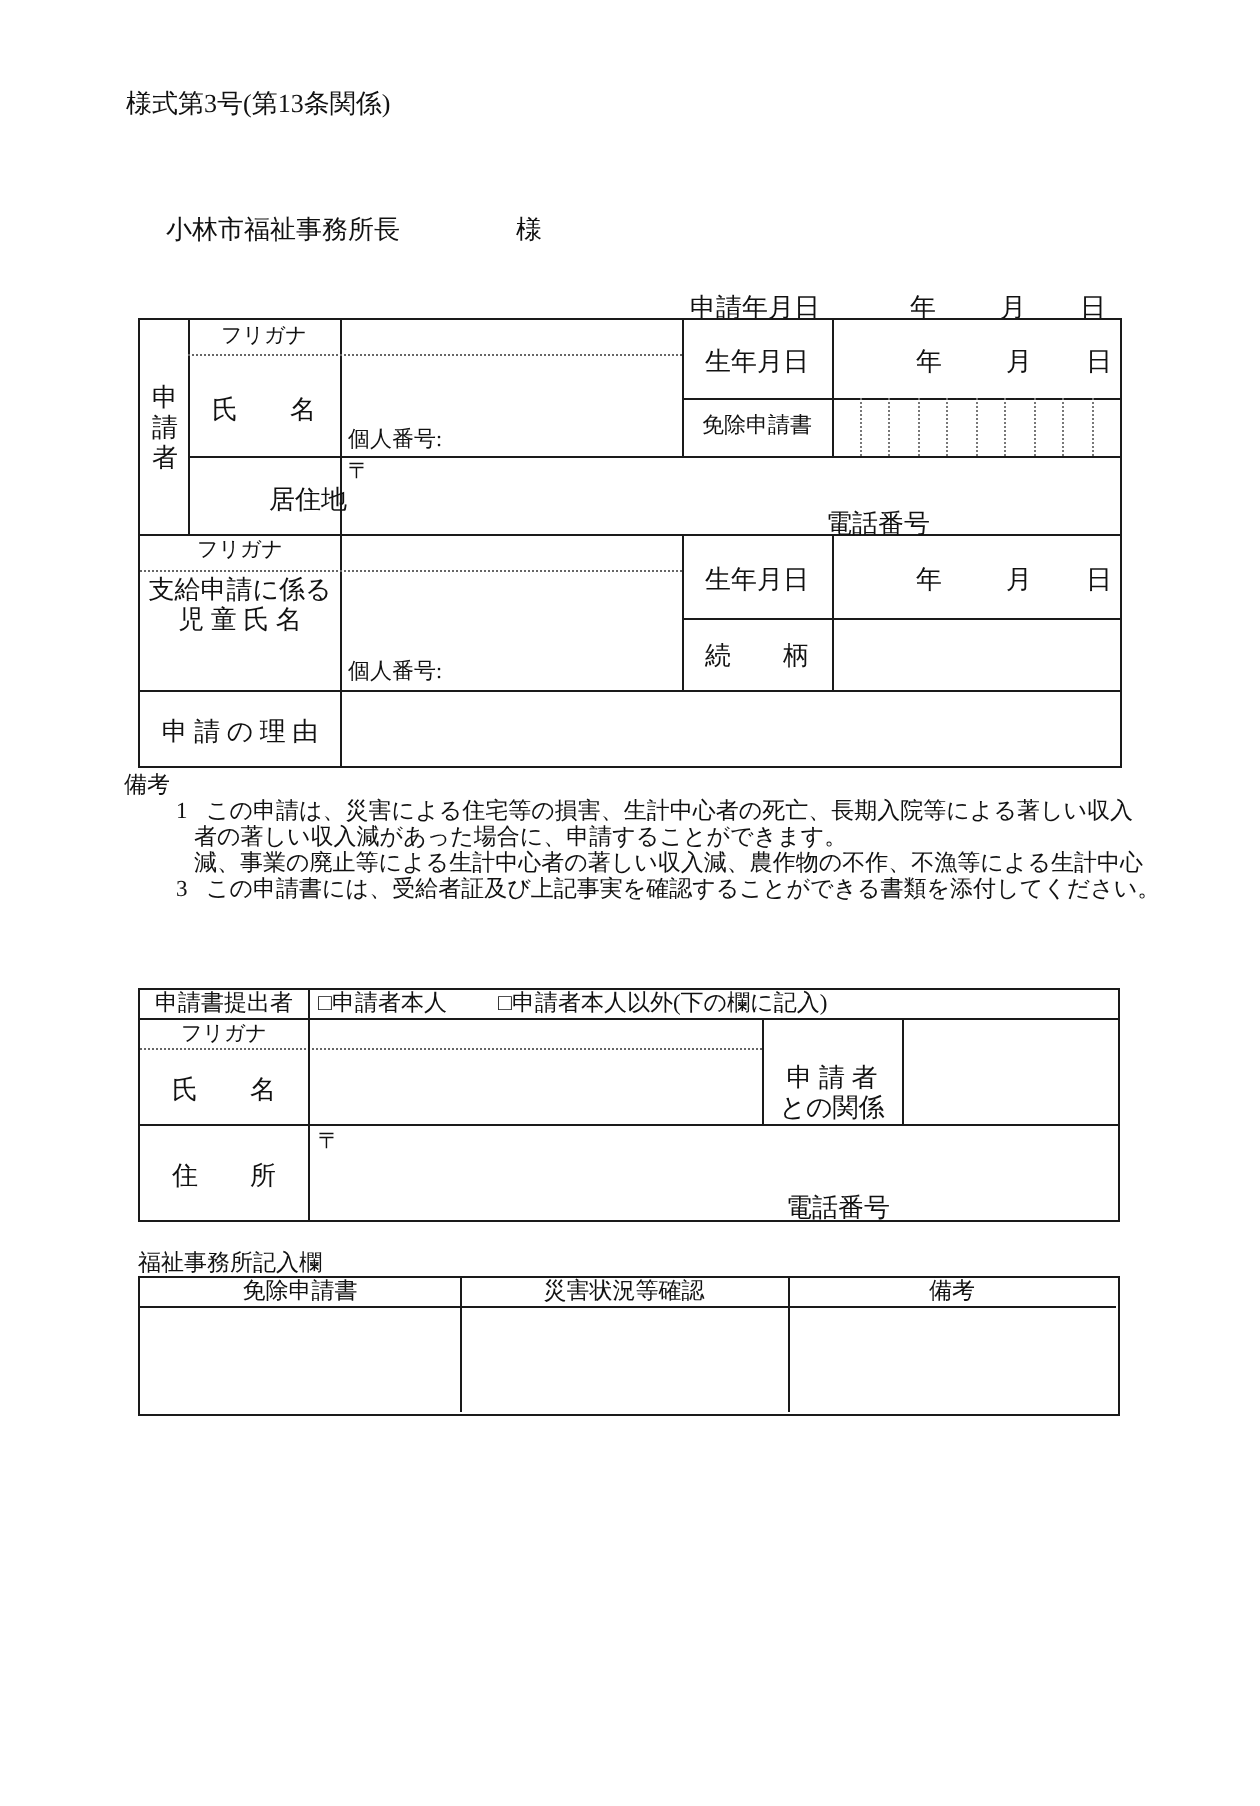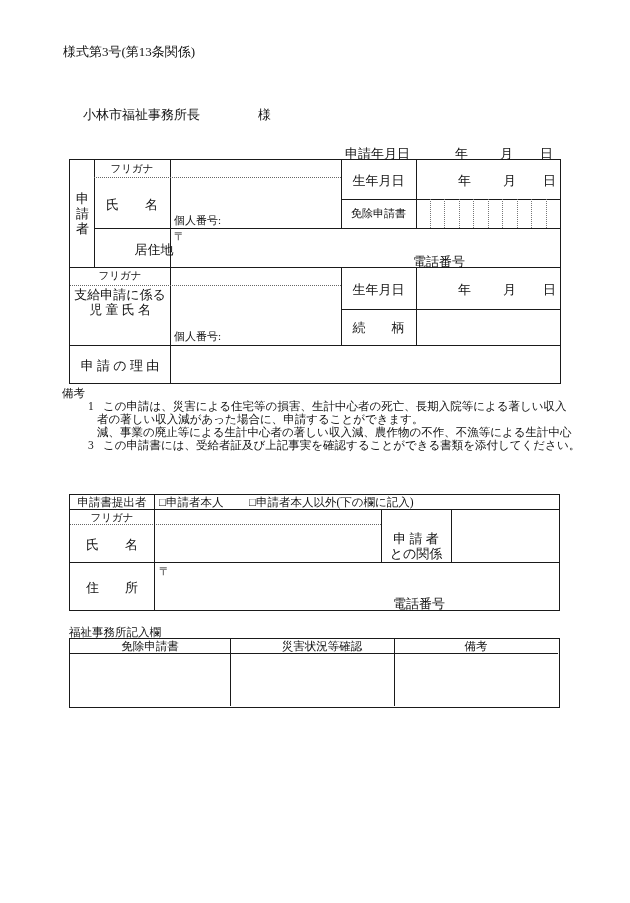--- a/index.html
+++ b/index.html
@@ -138,17 +138,17 @@
     <div class="t s11" style="left:89px; top:70px;">〒</div>
     <div class="t" style="left:323px; top:101px;">電話番号</div>
   </div>
 
   <div class="t s115" style="left:69px; top:626px;">福祉事務所記入欄</div>
   <div class="tbl" style="left:69px; top:638px; width:491px; height:70px; border-width:1.5px;">
     <div class="hl" style="left:0; top:14px; width:488px;"></div>
     <div class="vl" style="left:160px; top:0; height:67px;"></div>
     <div class="vl" style="left:324px; top:0; height:67px;"></div>
     <div class="t c s115" style="left:0; top:1px; width:160px;">免除申請書</div>
-    <div class="t c s115" style="left:160px; top:1px; width:164px;margin-left:10px;">災害状況等確認</div>
+    <div class="t c s115" style="left:160px; top:1px; width:164px;">災害状況等確認</div>
     <div class="t c s115" style="left:324px; top:1px; width:164px;">備考</div>
   </div>
 
 </div>
 
 </body></html>

